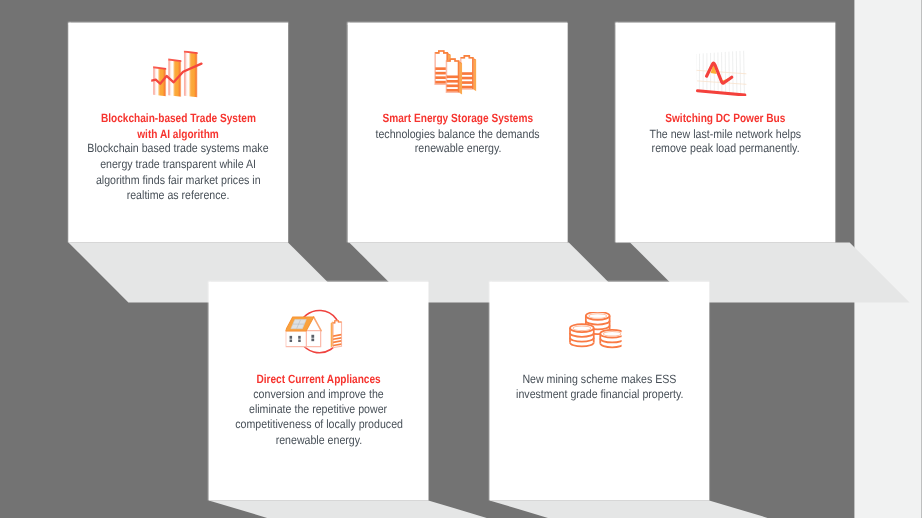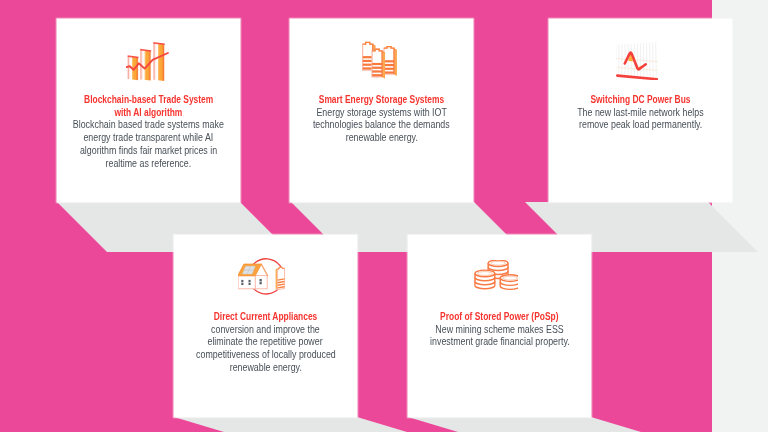--- a/index.html
+++ b/index.html
@@ -1,19 +1,19 @@
 <!DOCTYPE html>
 <html><head>
 <meta charset="utf-8">
 <style>
   html,body{margin:0;padding:0;}
   body{width:768px;height:432px;overflow:hidden;background:#f1f2f2;
        font-family:"Liberation Sans",sans-serif;
        -webkit-font-smoothing:antialiased;}
-  #stage{position:relative;width:712px;height:432px;background:#ec4899;}
+  #stage{position:relative;width:712px;height:432px;background:#737373;}
   .shadow-layer{position:absolute;left:0;top:0;width:768px;height:432px;}
   .card{position:absolute;background:#fff;box-sizing:border-box;overflow:hidden;
         box-shadow:0 0 1.2px 0.6px rgba(250,250,250,0.85);}
   .icon-wrap{position:absolute;left:0;right:0;display:flex;justify-content:center;}
   .txt{position:absolute;left:0;right:0;text-align:center;}
   .title,.body-line{white-space:nowrap;font-size:10px;line-height:12.7px;}
   .title i,.body-line i{display:inline-block;font-style:normal;}
   .title{color:#f6342f;font-weight:bold;}
   .title i{transform:scaleX(0.842);transform-origin:center;}
   .body-line{color:#474f57;}
@@ -106,27 +106,26 @@
             <use href="#batt"></use>
         </g>
         <g transform="translate(10.4,7.3)">
           <use href="#battside"></use>
             <use href="#batt"></use>
         </g>
       </svg>
     </div>
     <div class="txt" id="c2t" style="top:75px;">
         <div class="title"><i>Smart Energy Storage Systems</i></div>
-        <div class="body-line"><i>Energy storage systems with IOT</i></div>
         <div class="body-line"><i>technologies balance the demands</i></div>
         <div class="body-line"><i>renewable energy.</i></div>
       </div>
   </div>
 
-  <div class="card" id="c3" style="left:549px;top:19px;width:183px;height:183px;">
+  <div class="card" id="c3" style="left:513px;top:19px;width:183px;height:183px;">
     <div class="icon-wrap" style="top:23px;">
       <svg style="margin-right:8px" width="42" height="38" viewBox="0 0 42 38">
         <g stroke="#e9eaeb" stroke-width="0.65">
           <line x1="-0.10" y1="3.00" x2="-0.34" y2="33.60"></line>
           <line x1="2.96" y1="2.78" x2="2.79" y2="33.82"></line>
           <line x1="6.02" y1="2.56" x2="5.92" y2="34.04"></line>
           <line x1="9.08" y1="2.34" x2="9.05" y2="34.26"></line>
           <line x1="12.14" y1="2.12" x2="12.18" y2="34.48"></line>
           <line x1="15.20" y1="1.90" x2="15.31" y2="34.70"></line>
           <line x1="18.26" y1="1.68" x2="18.44" y2="34.92"></line>
@@ -233,19 +232,18 @@
           </g>
         <g transform="translate(27.4,15.2)">
             <use href="#coinstack2"></use>
           </g>
         <g transform="translate(2.2,10.5)">
             <use href="#coinstack3"></use>
           </g>
       </svg>
     </div>
     <div class="txt" id="c5t" style="top:76px;">
-        <div class="title"><i>Proof of Stored Power (PoSp)</i></div>
         <div class="body-line"><i>New mining scheme makes ESS</i></div>
         <div class="body-line"><i>investment grade financial property.</i></div>
       </div>
   </div>
 
 </div>
 
 </body></html>

